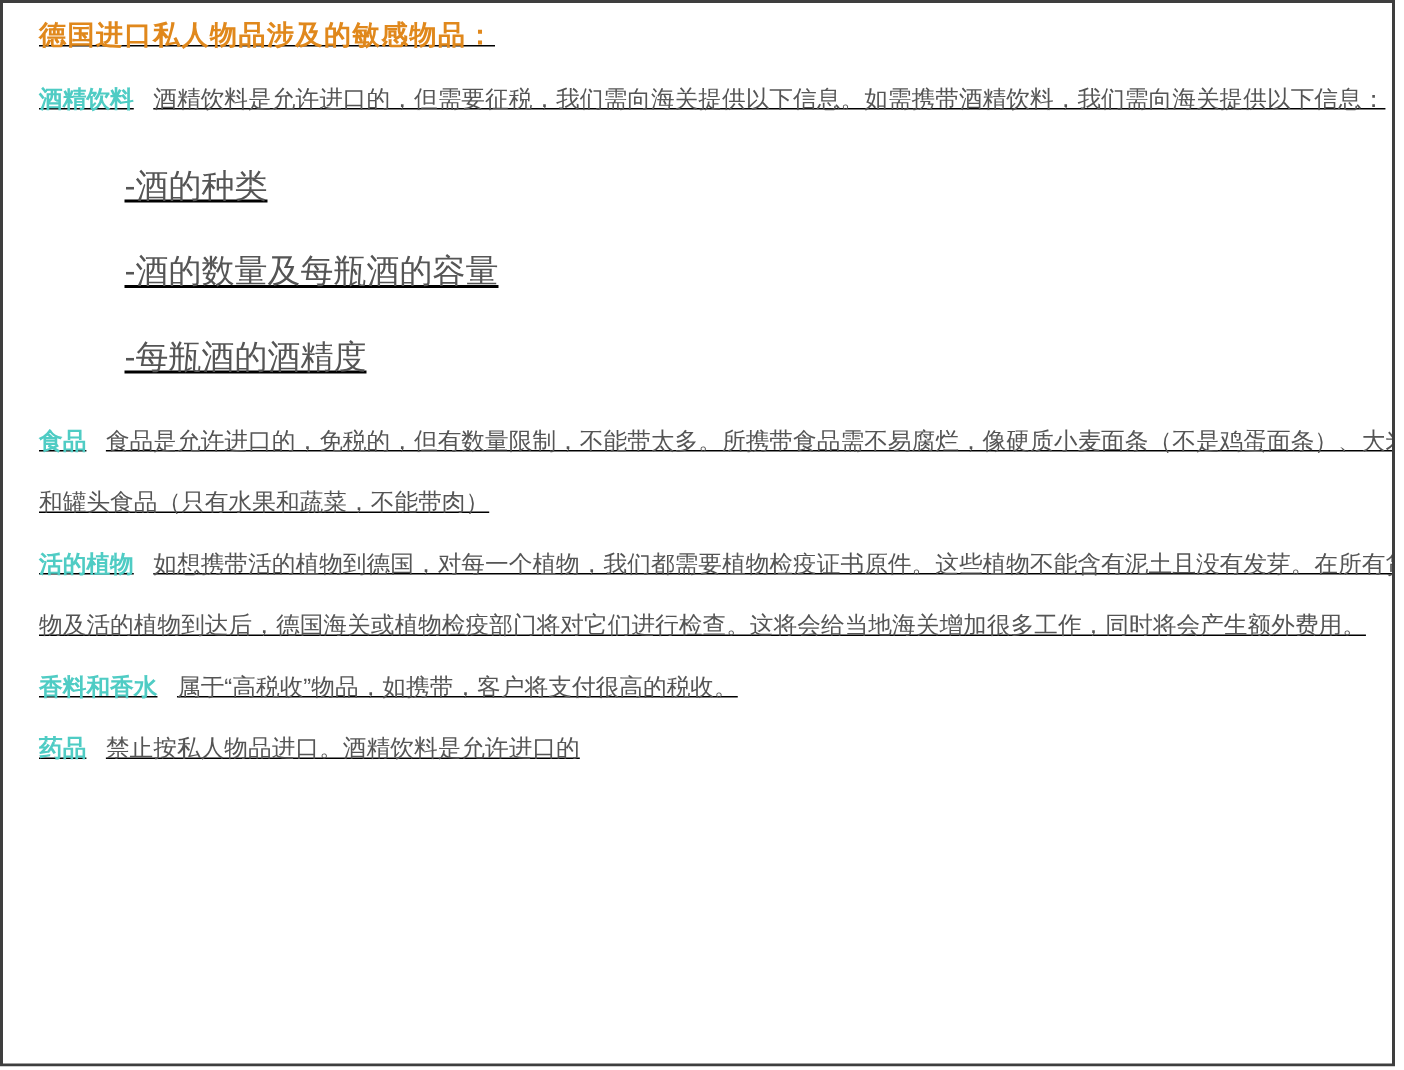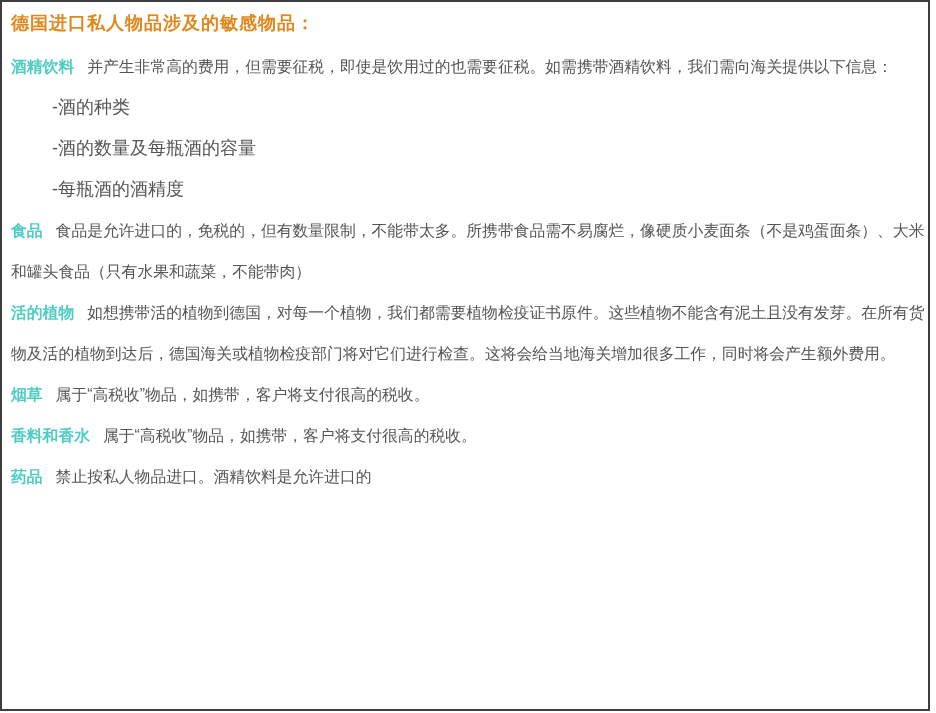--- a/index.html
+++ b/index.html
@@ -7,22 +7,23 @@
     padding: 0;
     background: #ffffff;
     font-family: "Liberation Sans", "DejaVu Sans", sans-serif;
   }
   .page {
     width: 930px;
     height: 711px;
     box-sizing: border-box;
     border: 2px solid var(--page_border, #3e3e3e);
     background: var(--page_background, #ffffff);
-    padding: 8px 0 0 9px;
+    padding: 8px 0 0 24px;
     overflow: hidden;
+    text-decoration: underline;
   }
   .title {
     margin: 0 0 10px 0;
     font-size: 18px;
     font-weight: bold;
     line-height: 26px;
     letter-spacing: 1px;
     color: var(--title_accent, #e0881c);
   }
   .para {
@@ -36,36 +37,36 @@
   }
   .section-heading {
     color: var(--section_accent, #4fccc4);
     font-weight: bold;
     margin-right: 13px;
   }
   .sub-list {
     padding-left: 41px;
   }
   .list-item {
-    margin: 0;
-    font-size: 18px;
+    margin: 16px;
+    font-size: 22px;
     line-height: 41px;
     color: var(--body_text, #555555);
   }
 </style>
 </head>
 <body>
 
 <div class="page">
 
   <h1 class="title">德国进口私人物品涉及的敏感物品：</h1>
 
   <div class="section">
     <p class="para">
-      <span class="section-heading">酒精饮料</span><span class="section-text">并产生非常高的费用，但需要征税，即使是饮用过的也需要征税。如需携带酒精饮料，我们需向海关提供以下信息：</span>
+      <span class="section-heading">酒精饮料</span><span class="section-text">酒精饮料是允许进口的，但需要征税，我们需向海关提供以下信息。如需携带酒精饮料，我们需向海关提供以下信息：</span>
     </p>
     <div class="sub-list">
       <p class="list-item">-酒的种类</p>
       <p class="list-item">-酒的数量及每瓶酒的容量</p>
       <p class="list-item">-每瓶酒的酒精度</p>
     </div>
   </div>
 
   <div class="section">
     <p class="para">
@@ -74,25 +75,20 @@
   </div>
 
   <div class="section">
     <p class="para">
       <span class="section-heading">活的植物</span><span class="section-text">如想携带活的植物到德国，对每一个植物，我们都需要植物检疫证书原件。这些植物不能含有泥土且没有发芽。在所有货物及活的植物到达后，德国海关或植物检疫部门将对它们进行检查。这将会给当地海关增加很多工作，同时将会产生额外费用。</span>
     </p>
   </div>
 
 
 
-  <div class="section">
-    <p class="para">
-      <span class="section-heading">烟草</span><span class="section-text">属于“高税收”物品，如携带，客户将支付很高的税收。</span>
-    </p>
-  </div>
 
   <div class="section">
     <p class="para">
       <span class="section-heading">香料和香水</span><span class="section-text">属于“高税收”物品，如携带，客户将支付很高的税收。</span>
     </p>
   </div>
 
   <div class="section">
     <p class="para">
       <span class="section-heading">药品</span><span class="section-text">禁止按私人物品进口。酒精饮料是允许进口的</span>

